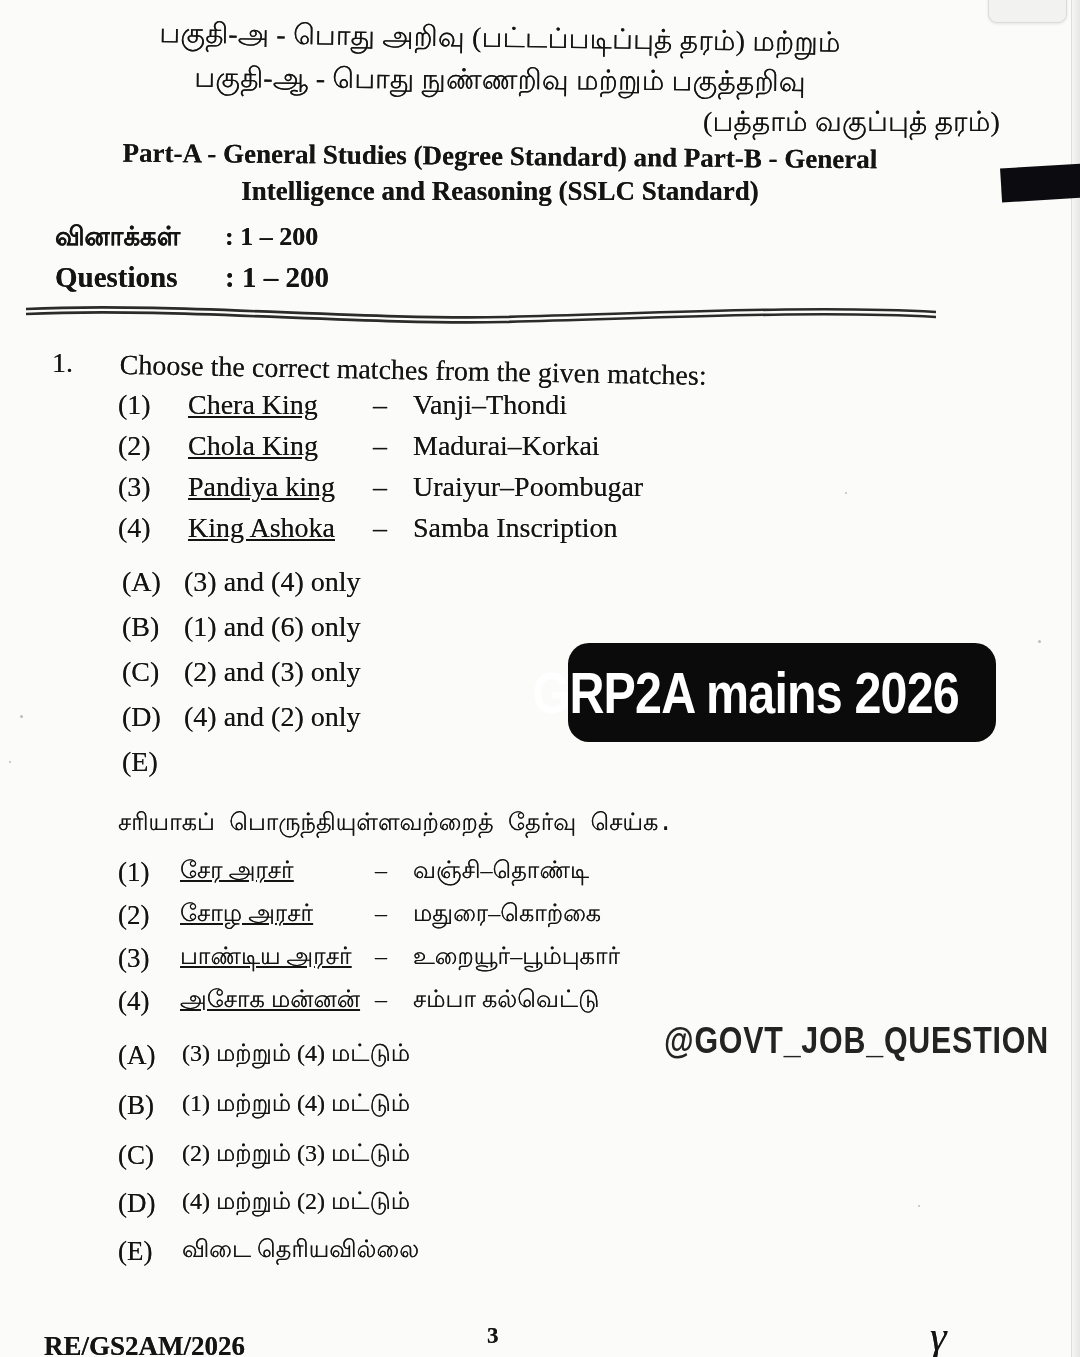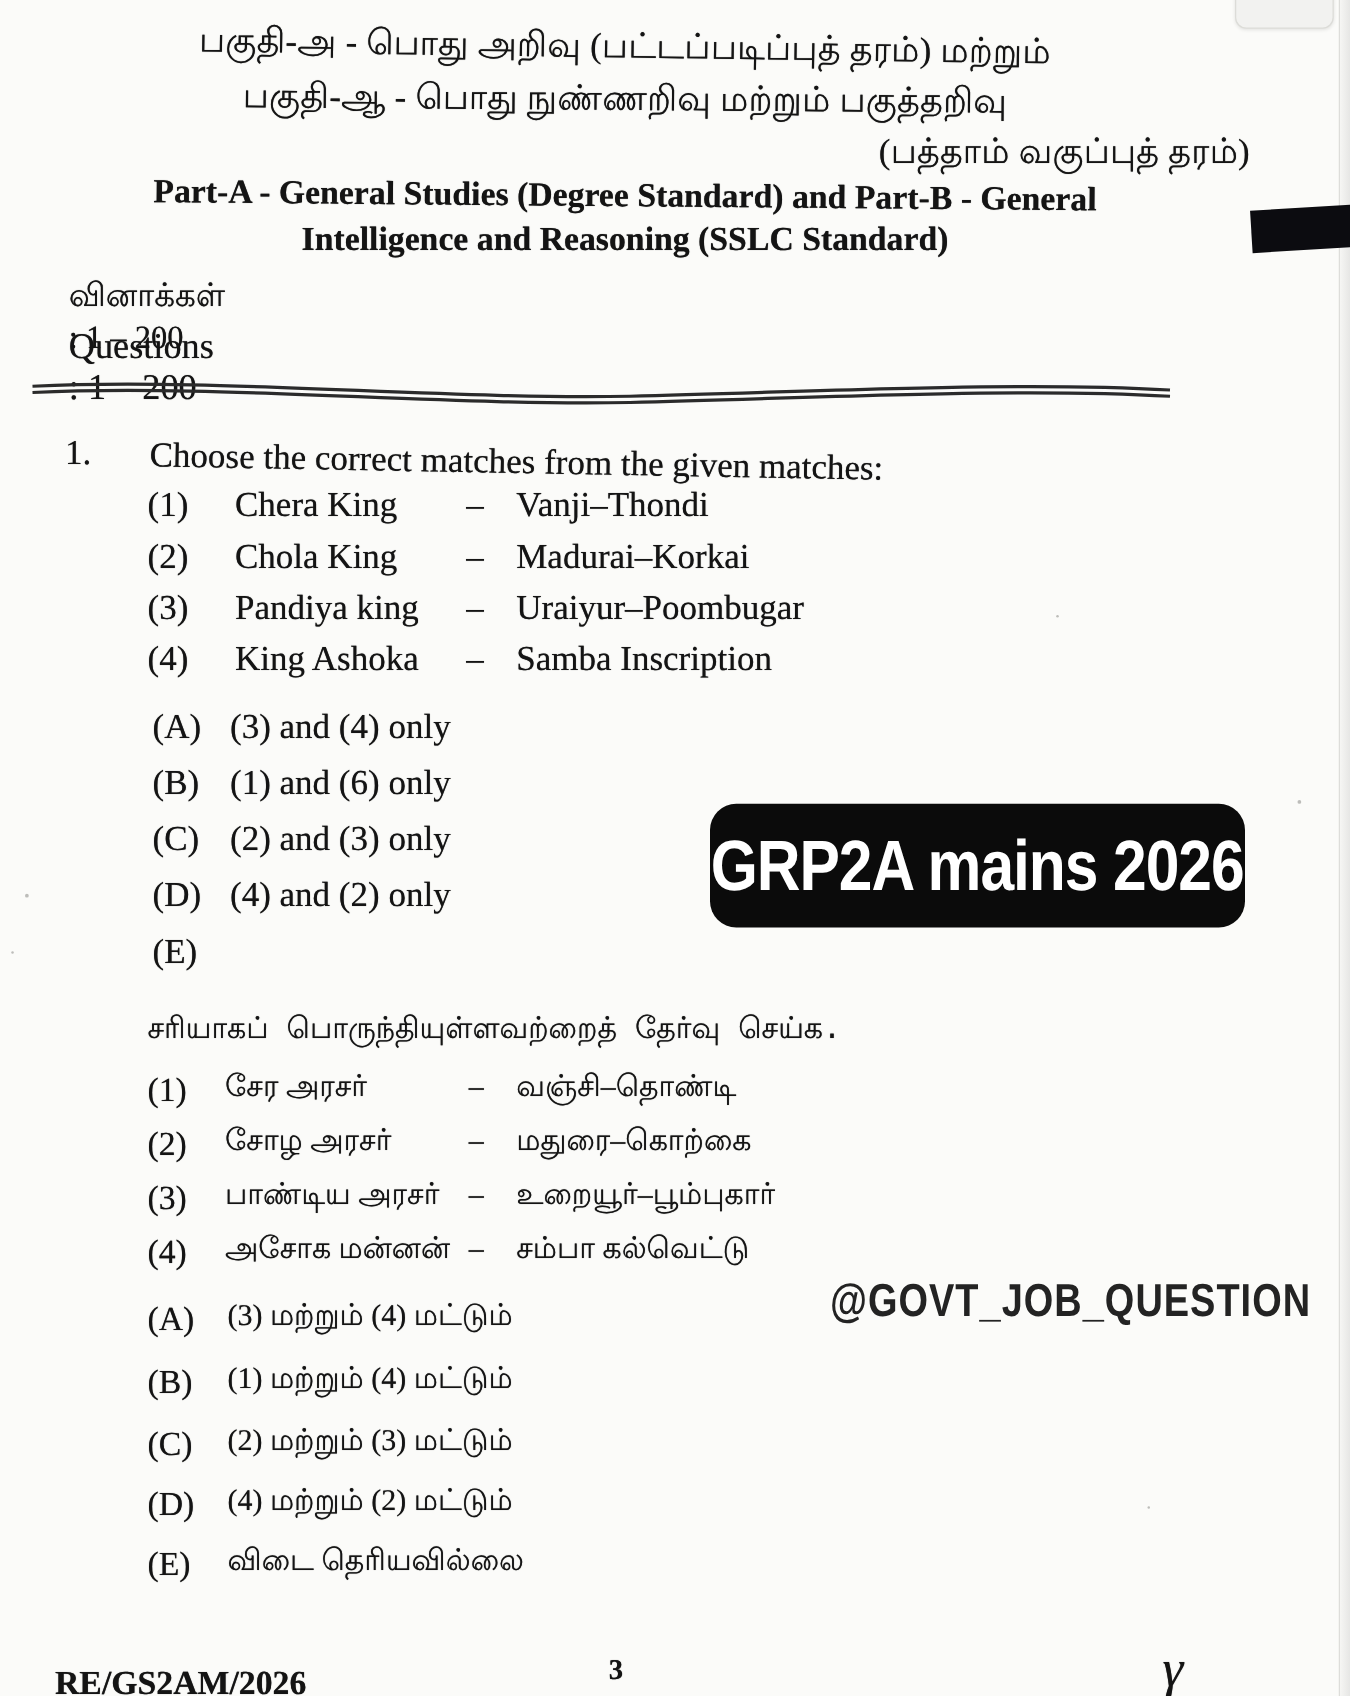--- a/index.html
+++ b/index.html
@@ -25,34 +25,34 @@
 
   
   .hdr-ta{ left:0; width:1000px; text-align:center; font-size:28px; letter-spacing:.2px;}
   .hdr-en{ left:0; width:1000px; text-align:center; font-size:27px; font-weight:700;}
   .t1{ top:22px;  transform:rotate(.8deg); }
   .t2{ top:64px;  transform:rotate(.4deg); }
   .t3{ top:106px;text-align:right; }
   .e1{ top:141px; transform:rotate(.5deg); }
   .e2{ top:176px; }
 
-  .range-row{ left:55px; font-weight:400; display:flex;flex-direction:column; }
+  .range-row{ left:55px; font-weight:700; display:flex; }
   .range-row .lab{ width:170px; }
   .r-ta{ top:222px; font-size:26px; }
   .r-en{ top:261px; font-size:29px; }
 
   .rule{ left:24px; top:300px; }
 
   
   .qnum{ left:52px; top:347px; font-size:28px; }
   .qtext-en{ left:120px; top:349px; font-size:28px; transform:rotate(1.05deg); transform-origin:left top; white-space:nowrap;}
 
   .mrow{ display:flex; white-space:nowrap; }
   .mrow .mnum{ width:70px; }
-  .mrow .mleft{ width:185px; }
+  .mrow .mleft{ width:185px;text-decoration:underline; }
   .mrow .mdash{ width:40px; }
 
   .men{ left:118px; font-size:28px; }
   .men.m1{ top:389px; } .men.m2{ top:430px; } .men.m3{ top:471px; } .men.m4{ top:512px; }
 
   .orow{ display:flex; white-space:nowrap; }
   .orow .olab{ width:62px; }
 
   .oen{ left:122px; font-size:28px; }
   .oen.o1{ top:566px; } .oen.o2{ top:611px; } .oen.o3{ top:656px; }
@@ -162,21 +162,21 @@
   <span>(2) and (3) only</span>
 </div>
 <div class="abs orow oen o4 ink">
   <span class="olab">(D)</span>
   <span>(4) and (2) only</span>
 </div>
 <div class="abs orow oen o5 ink">
   <span class="olab">(E)</span>
 </div>
 
-<div class="abs badge" id="badge" style="background: rgb(11, 11, 11); color: rgb(255, 255, 255);">
+<div class="abs badge" id="badge" style="background: rgb(11, 11, 11); color: rgb(255, 255, 255); justify-content: flex-end;">
   <span>GRP2A mains 2026</span>
 </div>
 
 <div class="abs qtext-ta ink" lang="ta">சரியாகப் பொருந்தியுள்ளவற்றைத் தேர்வு செய்க.</div>
 
 <div class="abs mrow mta m1 ink" lang="ta">
   <span class="mnum">(1)</span>
   <span class="mleft">சேர அரசர்</span>
   <span class="mdash">–</span>
   <span class="mright">வஞ்சி–தொண்டி</span>

